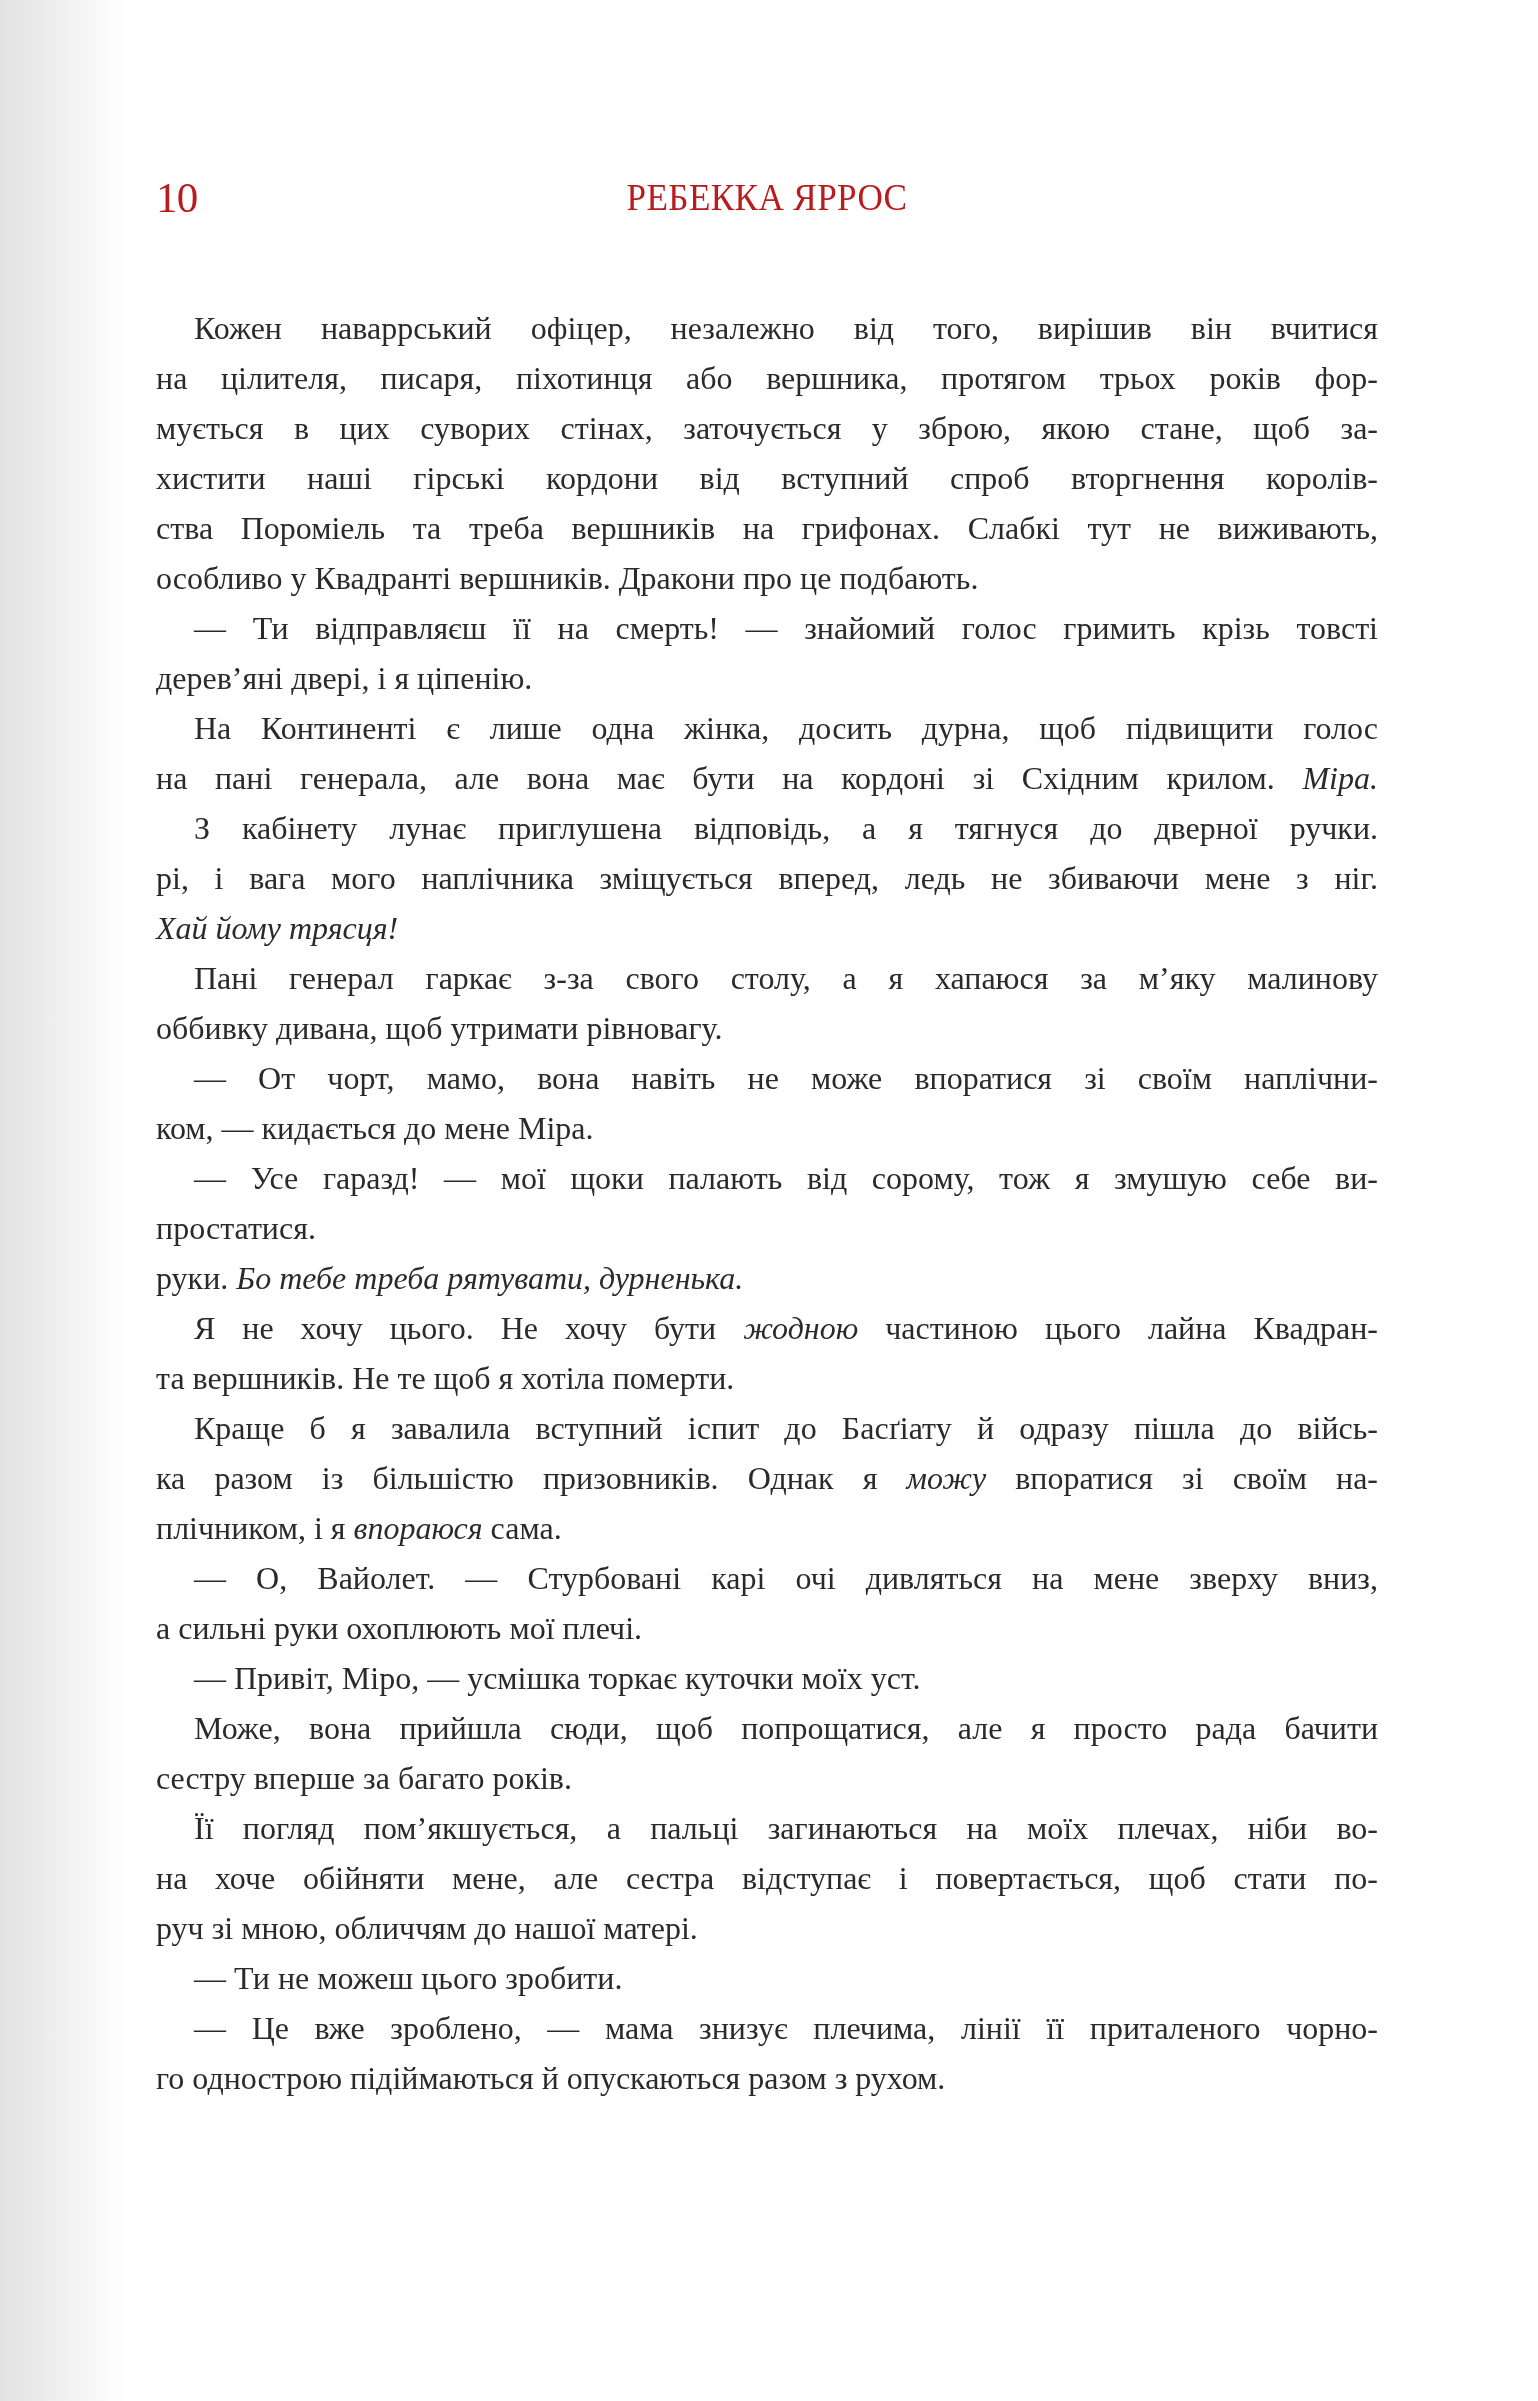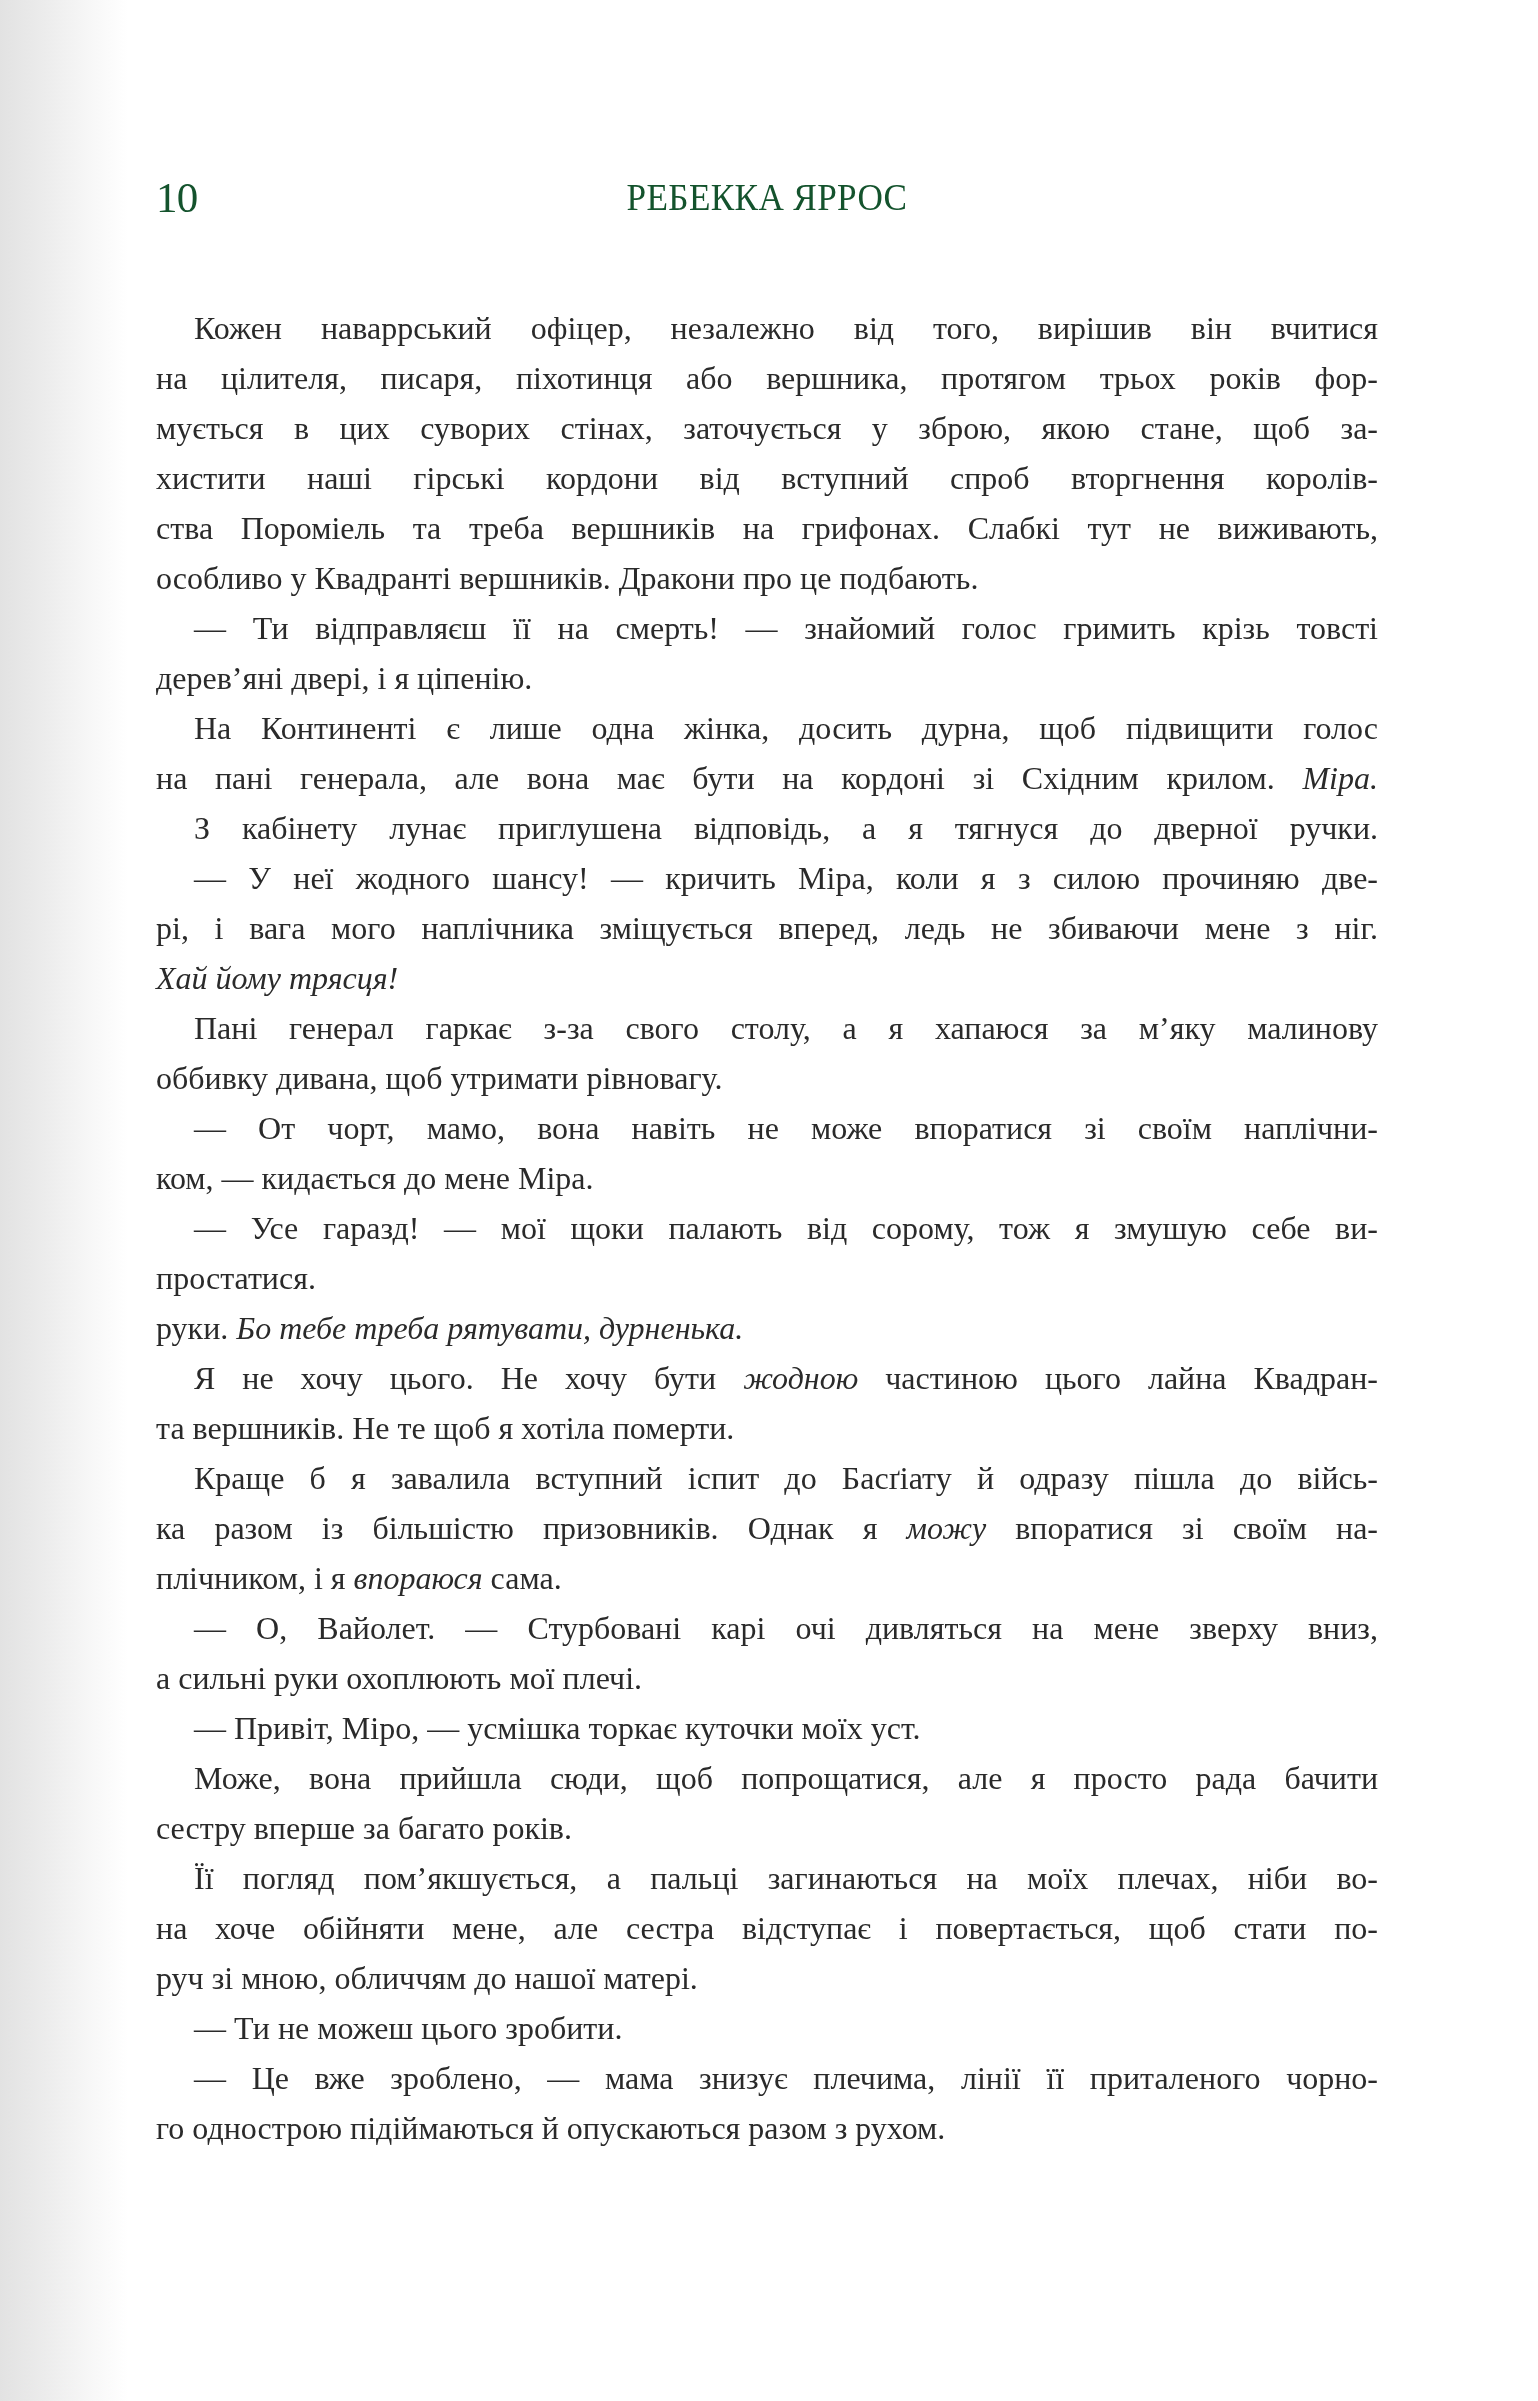--- a/index.html
+++ b/index.html
@@ -22,21 +22,21 @@
     background: linear-gradient(to right, #e2e2e2 0%, #ececec 35%, #f7f7f7 70%, #ffffff 100%);
   }
   .running-head {
     position: absolute;
     left: 156px;
     top: 176px;
     width: 1222px;
     height: 43px;
     font-size: 43px;
     line-height: 43px;
-    color: #14532d;
+    color: #b91c1c;
   }
   .page-number {
     position: absolute;
     left: 0;
     top: 0;
     letter-spacing: -0.8px;
   }
   .book-author {
     position: absolute;
     left: 0; right: 0;
@@ -81,21 +81,20 @@
     <div class="line"><span>на цілителя, писаря, піхотинця або вершника, протягом трьох років фор-</span></div>
     <div class="line"><span>мується в цих суворих стінах, заточується у зброю, якою стане, щоб за-</span></div>
     <div class="line"><span>хистити наші гірські кордони від вступний спроб вторгнення королів-</span></div>
     <div class="line"><span>ства Пороміель та треба вершників на грифонах. Слабкі тут не виживають,</span></div>
     <div class="line last"><span>особливо у Квадранті вершників. Дракони про це подбають.</span></div>
     <div class="line indent"><span>— Ти відправляєш її на смерть! — знайомий голос гримить крізь товсті</span></div>
     <div class="line last"><span>дерев’яні двері, і я ціпенію.</span></div>
     <div class="line indent"><span>На Континенті є лише одна жінка, досить дурна, щоб підвищити голос</span></div>
     <div class="line"><span>на пані генерала, але вона має бути на кордоні зі Східним крилом. </span><span class="it">Міра.</span></div>
     <div class="line indent"><span>З кабінету лунає приглушена відповідь, а я тягнуся до дверної ручки.</span></div>
-    <div class="line indent"><span>— У неї жодного шансу! — кричить Міра, коли я з силою прочиняю две-</span></div>
     <div class="line"><span>рі, і вага мого наплічника зміщується вперед, ледь не збиваючи мене з ніг.</span></div>
     <div class="line last"><span class="it">Хай йому трясця!</span></div>
     <div class="line indent"><span>Пані генерал гаркає з-за свого столу, а я хапаюся за м’яку малинову</span></div>
     <div class="line last"><span>оббивку дивана, щоб утримати рівновагу.</span></div>
     <div class="line indent"><span>— От чорт, мамо, вона навіть не може впоратися зі своїм наплічни-</span></div>
     <div class="line last"><span>ком, — кидається до мене Міра.</span></div>
     <div class="line indent"><span>— Усе гаразд! — мої щоки палають від сорому, тож я змушую себе ви-</span></div>
     <div class="line last"><span>простатися.</span></div>
     <div class="line last"><span>руки. </span><span class="it">Бо тебе треба рятувати, дурненька.</span></div>
     <div class="line indent"><span>Я не хочу цього. Не хочу бути </span><span class="it">жодною</span><span> частиною цього лайна Квадран-</span></div>

